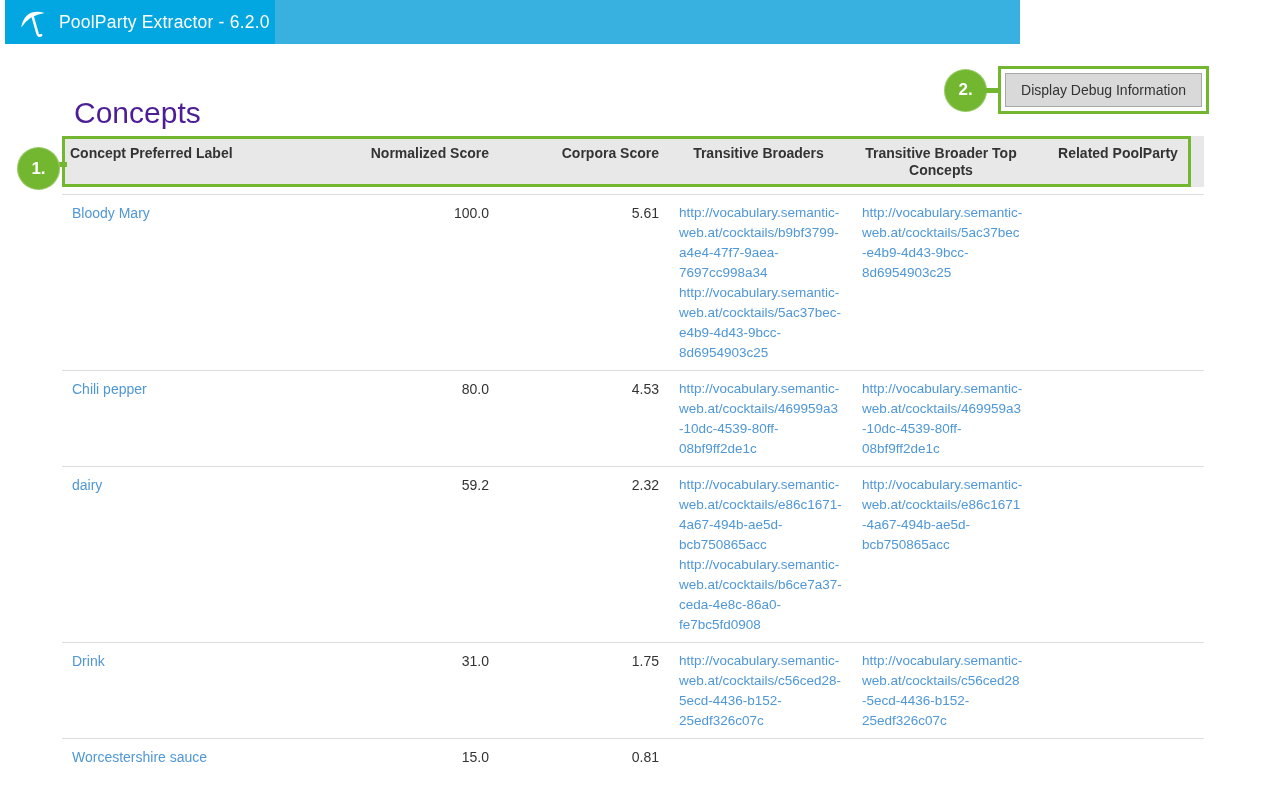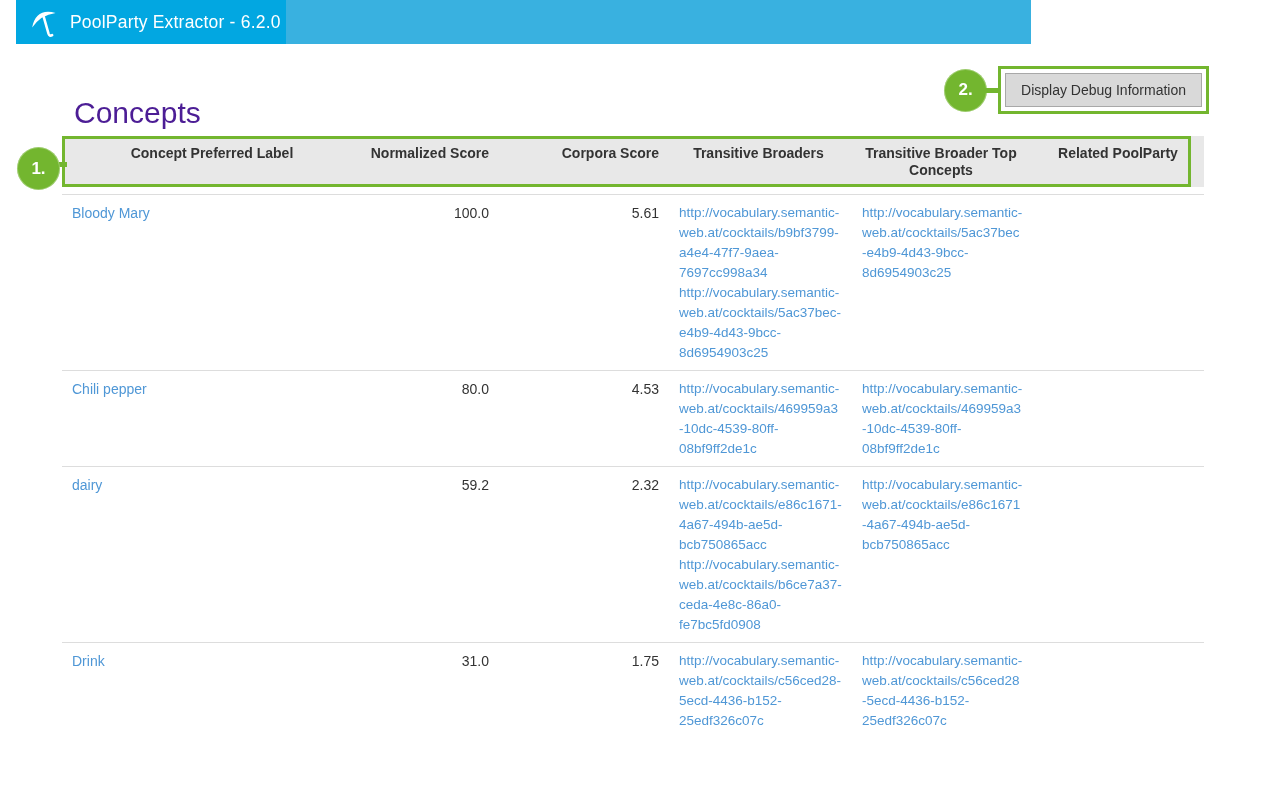--- a/index.html
+++ b/index.html
@@ -12,21 +12,21 @@
     --separator:#ddd;
   }
   *{box-sizing:border-box;}
   html,body{margin:0;padding:0;}
   body{
     width:1267px;height:811px;position:relative;overflow:hidden;
     background:#fff;font-family:"Liberation Sans",sans-serif;color:var(--text-dark);
   }
   
   .appbar{
-    position:absolute;top:0;left:16px;width:1015px;height:44px;
+    position:absolute;top:0;left:5px;width:1015px;height:44px;
     background:var(--header-blue-right);
   }
   .appbar .logo-zone{
     position:absolute;top:0;left:0;width:270px;height:44px;
     background:var(--header-blue-left);
     display:flex;align-items:center;
   }
   .appbar .umbrella{margin-left:12px;width:34px;height:34px;flex:0 0 auto;}
   .appbar .app-title{
     color:#fff;font-size:17.5px;margin-left:8px;white-space:nowrap;letter-spacing:.2px;
@@ -77,21 +77,21 @@
     height:51px;vertical-align:top;
     font-size:14px;font-weight:bold;color:var(--text-dark);
     padding:9px 8px 0 8px;line-height:17px;
   }
   table.concepts col.c1{width:300px;}
   table.concepts col.c2{width:135px;}
   table.concepts col.c3{width:170px;}
   table.concepts col.c4{width:183px;}
   table.concepts col.c5{width:182px;}
   table.concepts col.c6{width:172px;}
-  th.h-left{text-align:center;padding-left:10px;}
+  th.h-left{text-align:left;padding-left:10px;}
   th.h-right{text-align:right;}
   th.h-center{text-align:center;}
   tr.gap-row td{height:7px;padding:0;border:none;}
   tbody tr.data-row td{
     border-top:1px solid var(--separator);
     vertical-align:top;
     padding:8px 8px 7px 8px;
     font-size:14px;line-height:20px;color:var(--text-dark);
   }
   td.col-label{padding-left:10px !important;}
@@ -196,15 +196,23 @@
           <td class="col-num">31.0</td>
           <td class="col-num">1.75</td>
           <td class="col-urls">
             <a class="cell-link" href="#">http://vocabulary.semantic-web.at/cocktails/c56ced28-5ecd-4436-b152-25edf326c07c</a>
           </td>
           <td class="col-urls">
             <a class="cell-link" href="#">http://vocabulary.semantic-web.at/cocktails/c56ced28-5ecd-4436-b152-25edf326c07c</a>
           </td>
           <td class="col-related"></td>
         </tr>
+        <tr class="data-row">
+          <td class="col-label"><a class="cell-link" href="#">Worcestershire sauce</a></td>
+          <td class="col-num">15.0</td>
+          <td class="col-num">0.81</td>
+          <td class="col-urls"></td>
+          <td class="col-urls"></td>
+          <td class="col-related"></td>
+        </tr>
       </tbody>
   </table>
 </div>
 
 </body></html>

